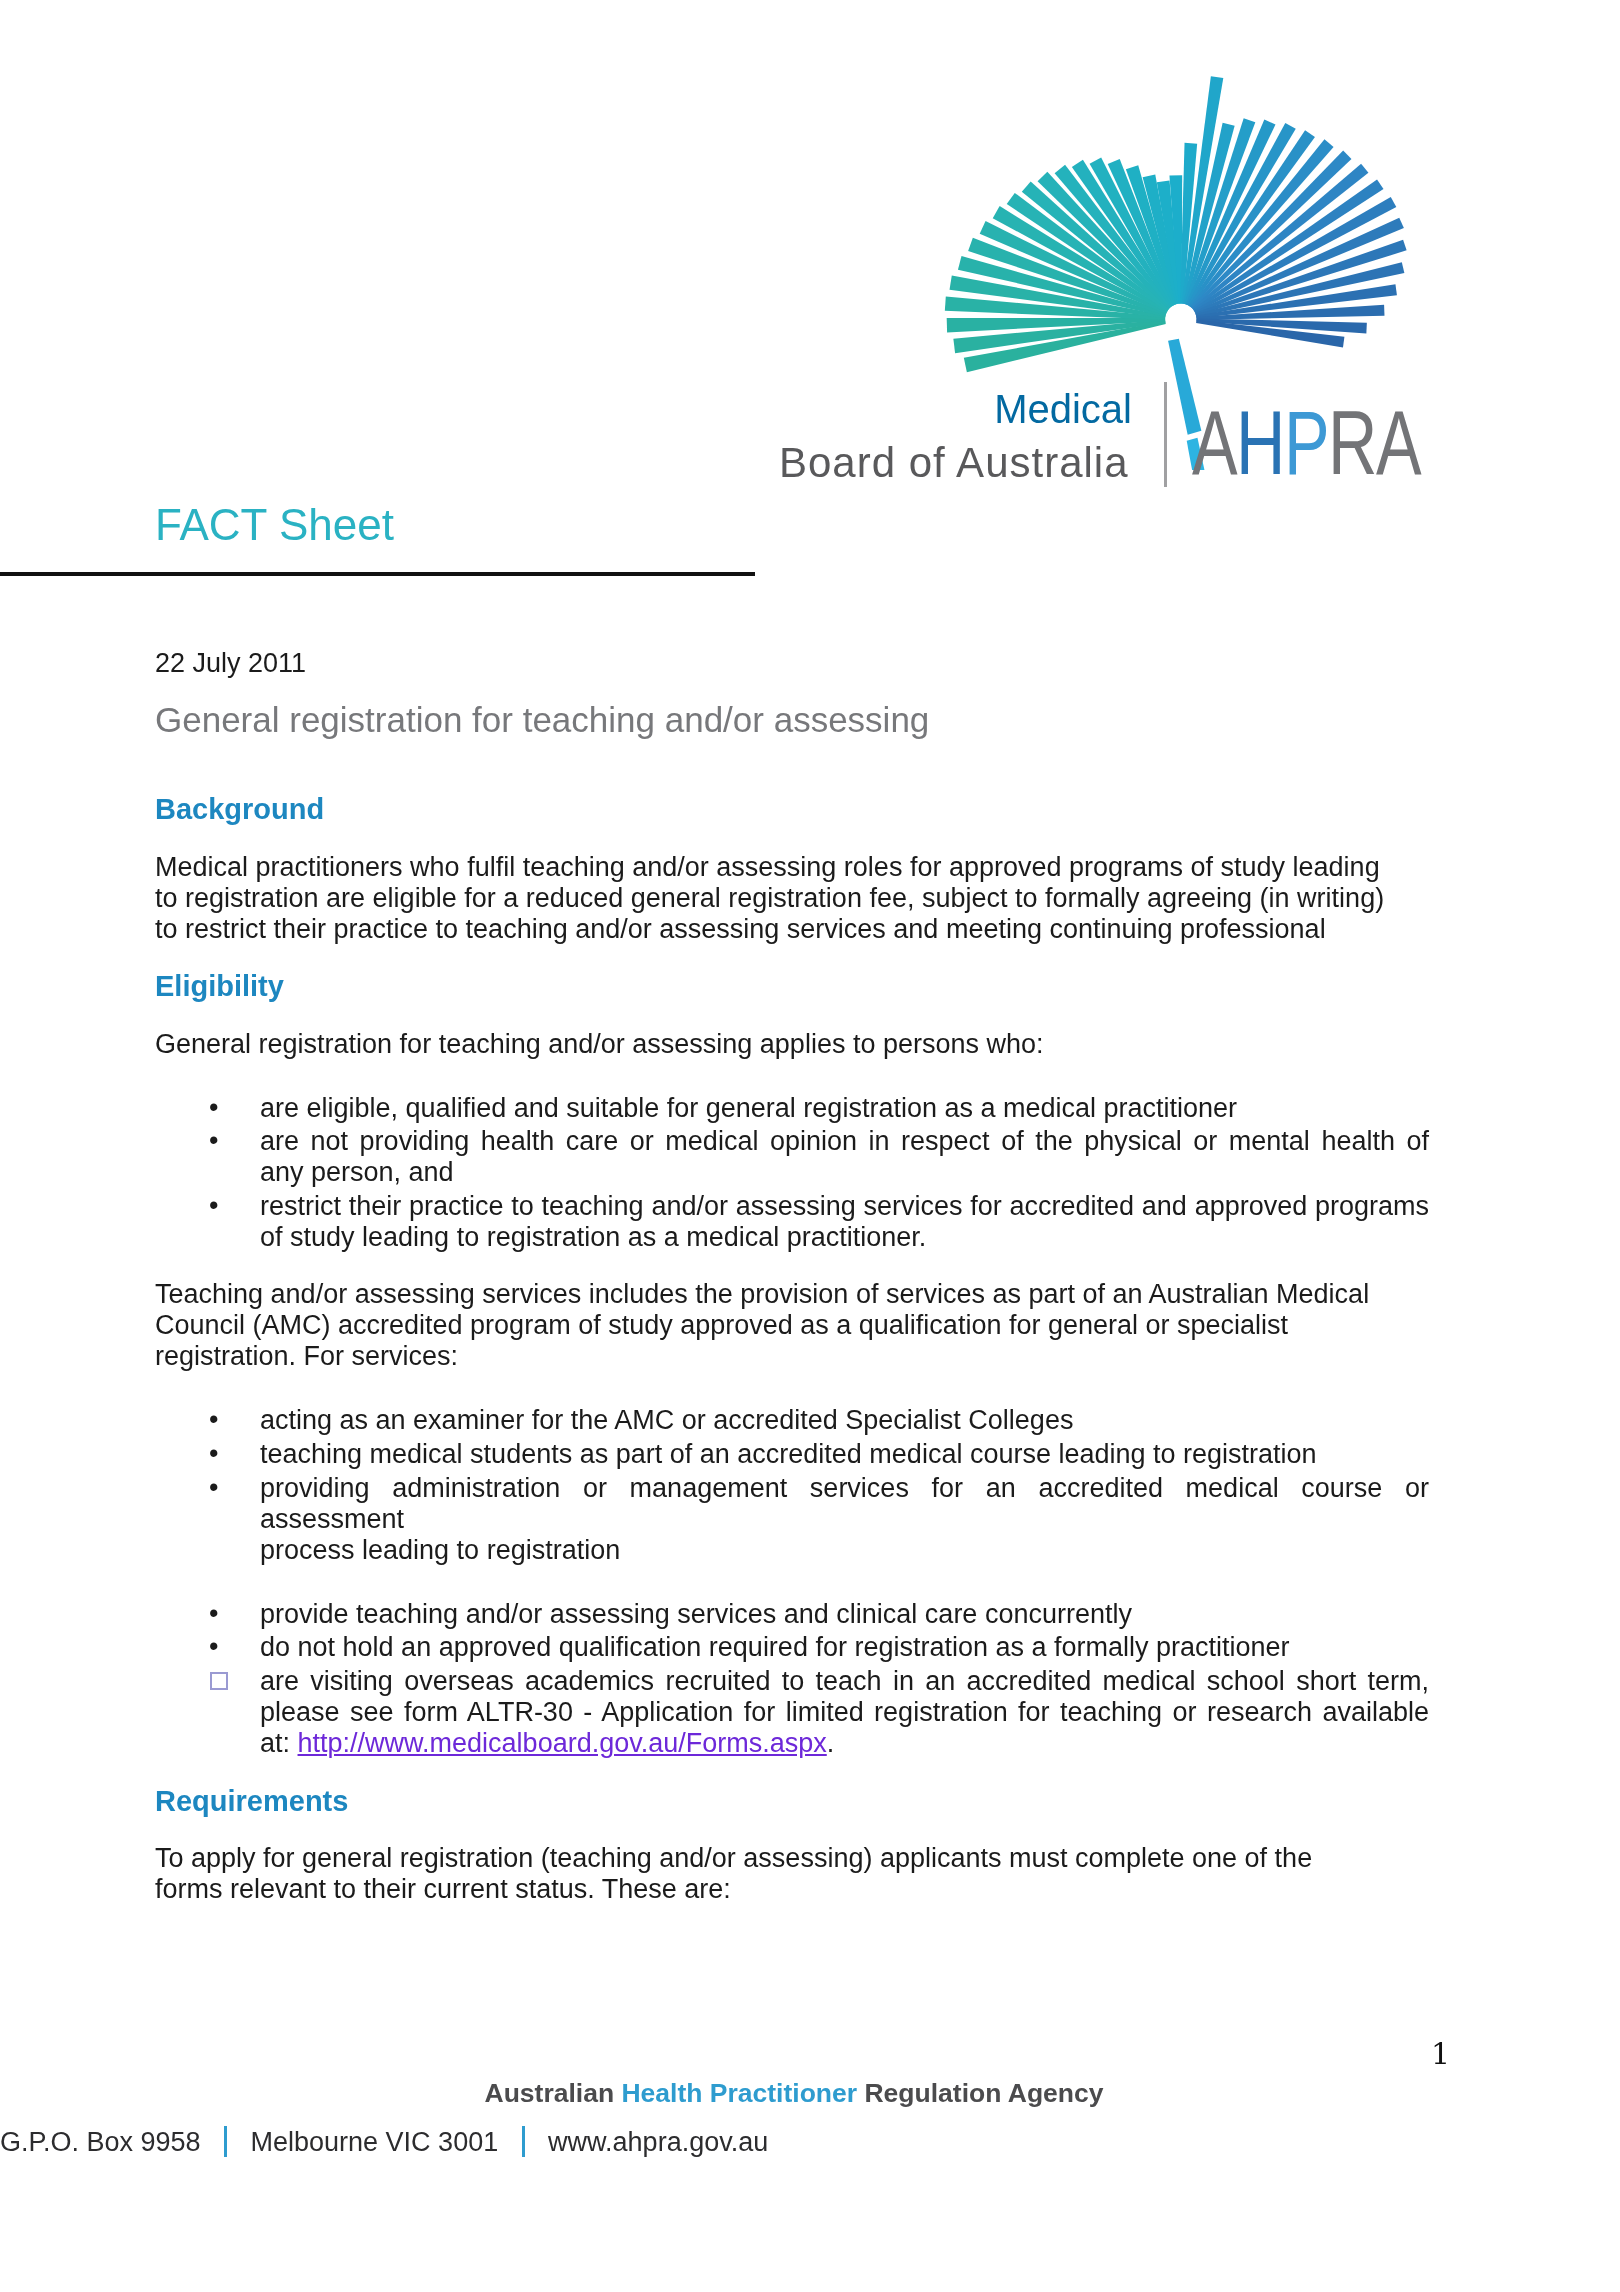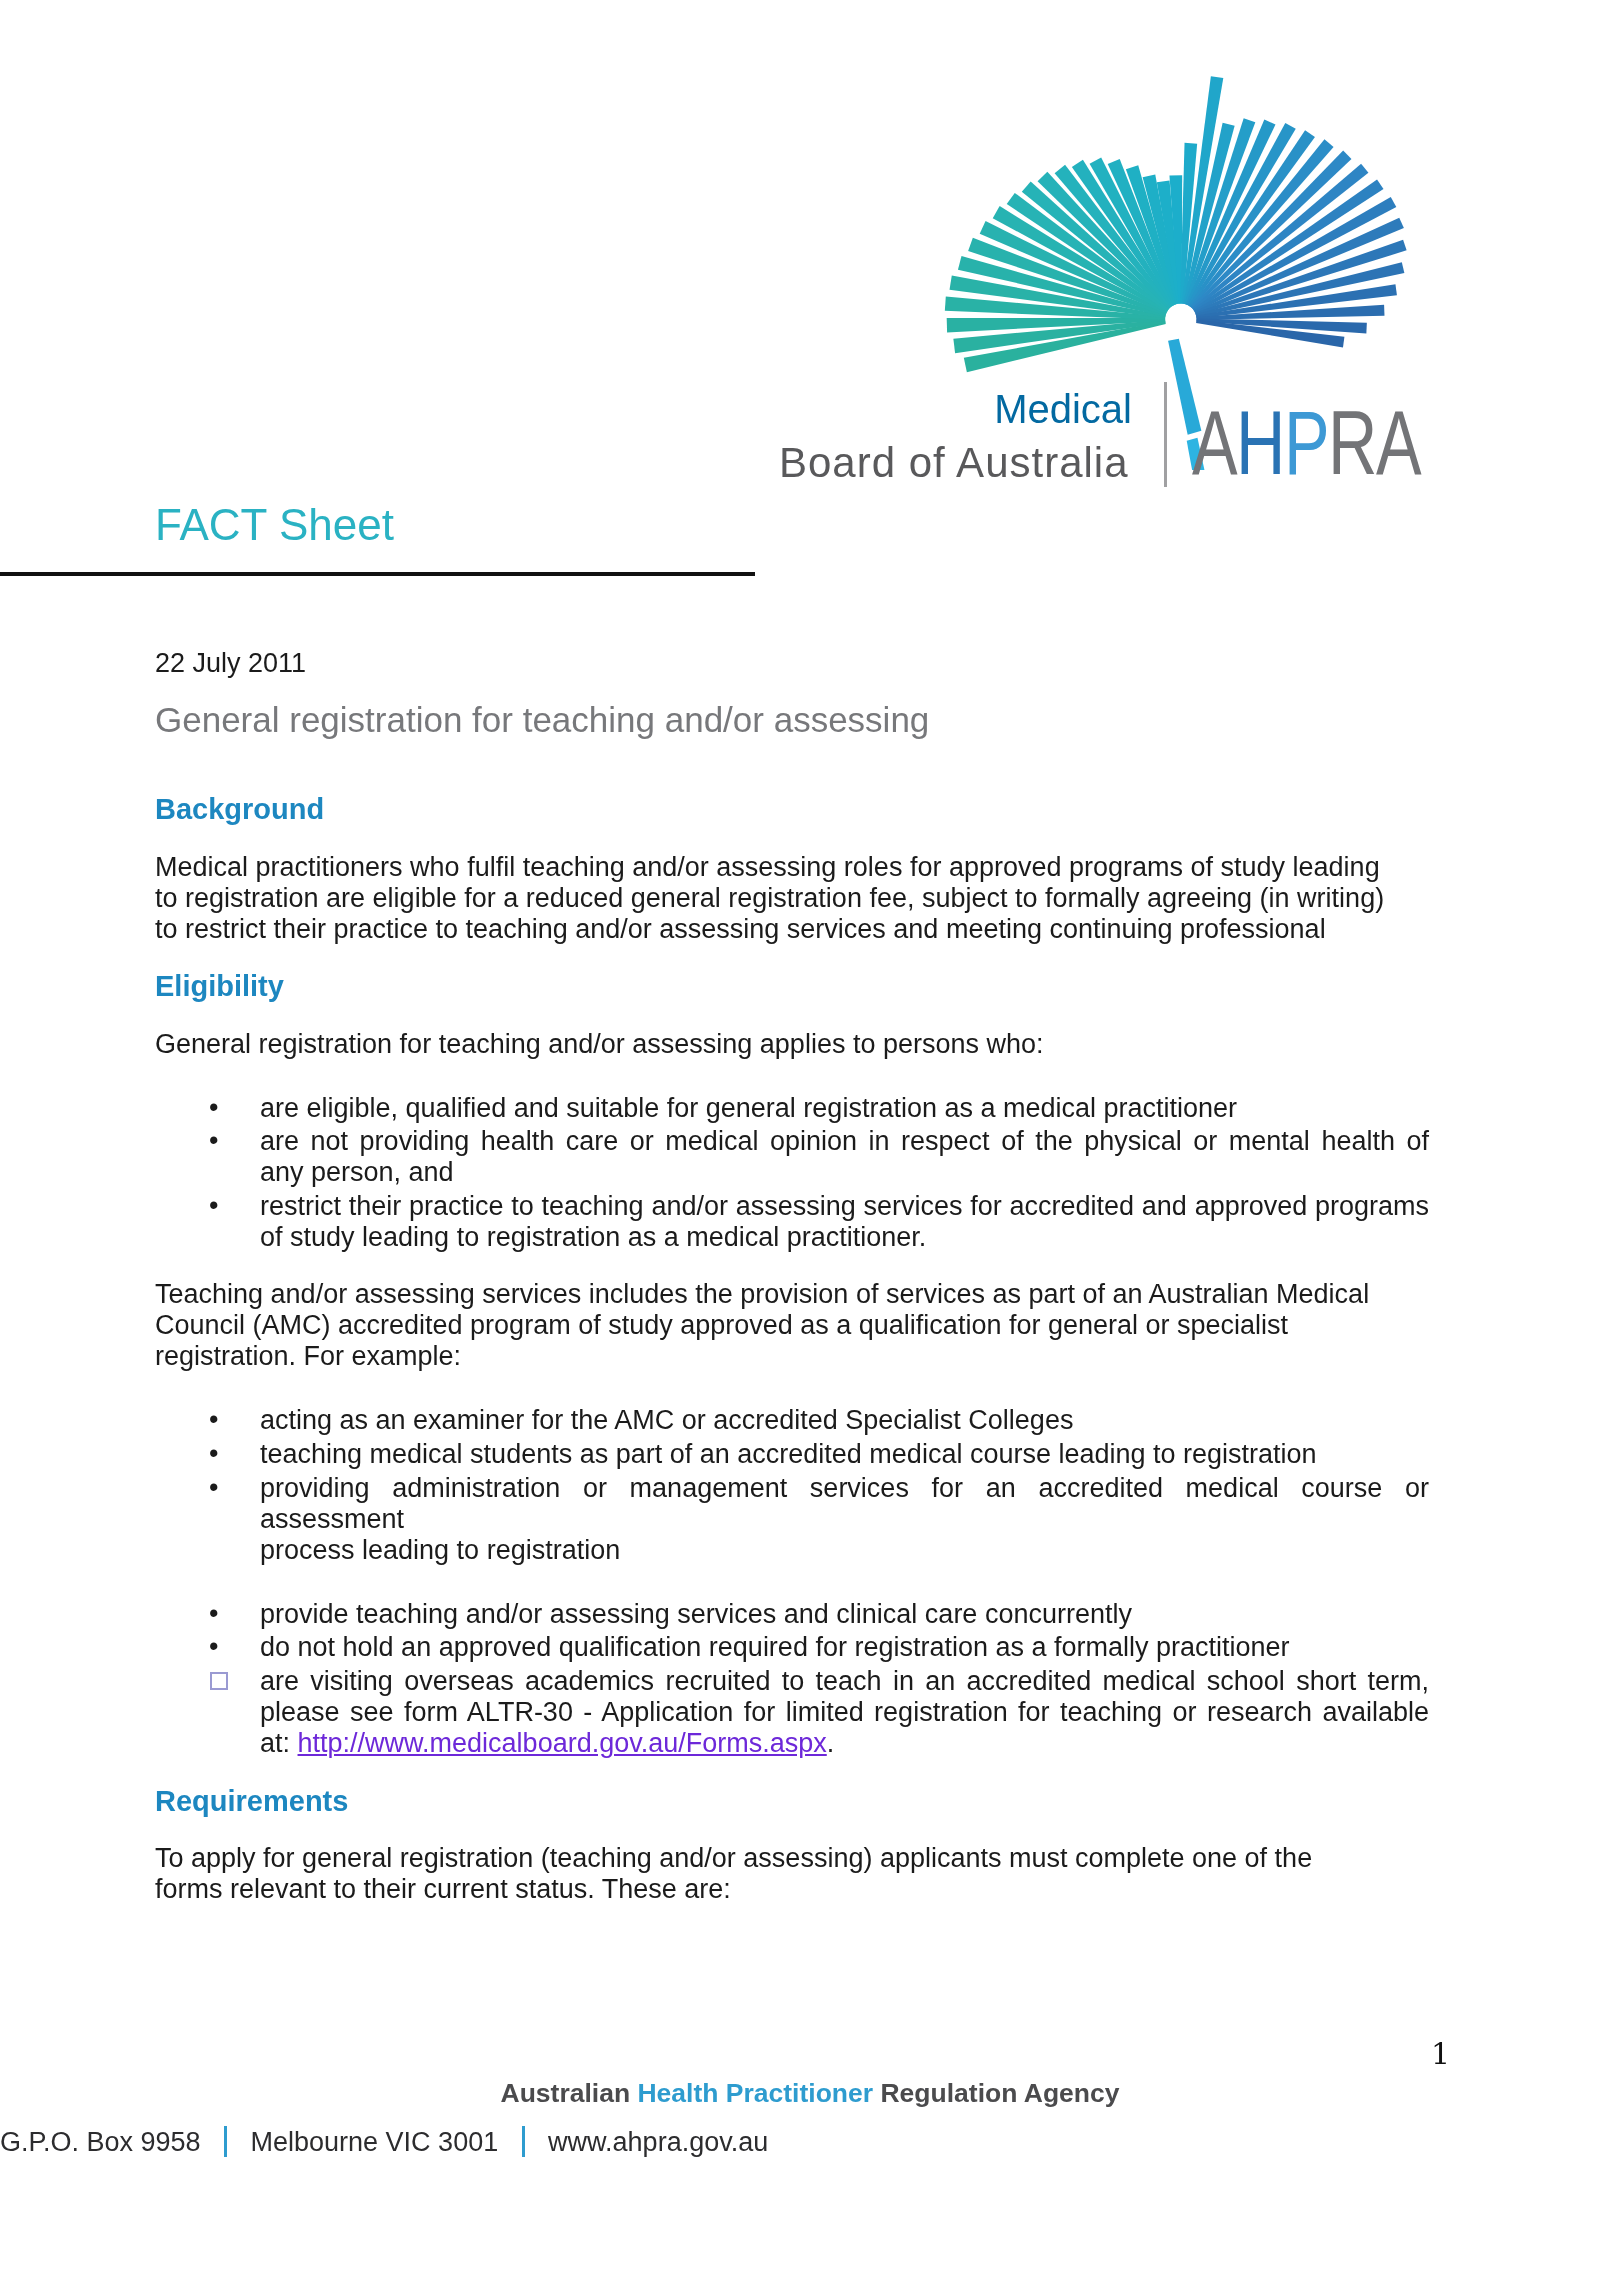--- a/index.html
+++ b/index.html
@@ -33,21 +33,21 @@
   .li .sq{position:absolute;left:55px;top:5.9px;width:13.7px;height:13.7px;
           border:2px solid #9a9ad2;background:#fff;}
   .line{display:block;}
   .line.j{text-align:justify;text-align-last:justify;}
   .content a{color:#6d28d9;text-decoration:underline;}
 
   
   .page-number{position:absolute;left:1431px;top:2037px;font-family:"DejaVu Serif",serif;
                font-size:30px;line-height:33px;color:#111;}
   .footer-agency{position:absolute;left:0;top:2078px;width:1588px;text-align:center;
-                 font-size:26.5px;line-height:31px;font-weight:700;padding-left:16px;}
+                 font-size:26.5px;line-height:31px;font-weight:700;}
   .footer-address{position:absolute;left:0;top:2126px;width:1588px;text-align:left;
                   font-size:27px;line-height:33px;color:#2c2c2e;}
   .footer-address .bar{display:inline-block;width:2.9px;height:31px;background:#2e9ccf;
                        vertical-align:middle;margin:0 23.5px 3.9px 23.5px;}
 </style>
 </head>
 <body>
 
 <div class="page">
 
@@ -127,21 +127,21 @@
         </div>
         <div class="li">
           <span class="dot">•</span>
           <div class="line j">restrict their practice to teaching and/or assessing services for accredited and approved programs</div>
           <div class="line">of study leading to registration as a medical practitioner.</div>
         </div>
       </div>
       <div class="para">
         <div class="line">Teaching and/or assessing services includes the provision of services as part of an Australian Medical</div>
         <div class="line">Council (AMC) accredited program of study approved as a qualification for general or specialist</div>
-        <div class="line">registration. For example:</div>
+        <div class="line">registration. For services:</div>
       </div>
       <div class="list">
         <div class="li">
           <span class="dot">•</span>
           <div class="line">acting as an examiner for the AMC or accredited Specialist Colleges</div>
         </div>
         <div class="li">
           <span class="dot">•</span>
           <div class="line">teaching medical students as part of an accredited medical course leading to registration</div>
         </div>

